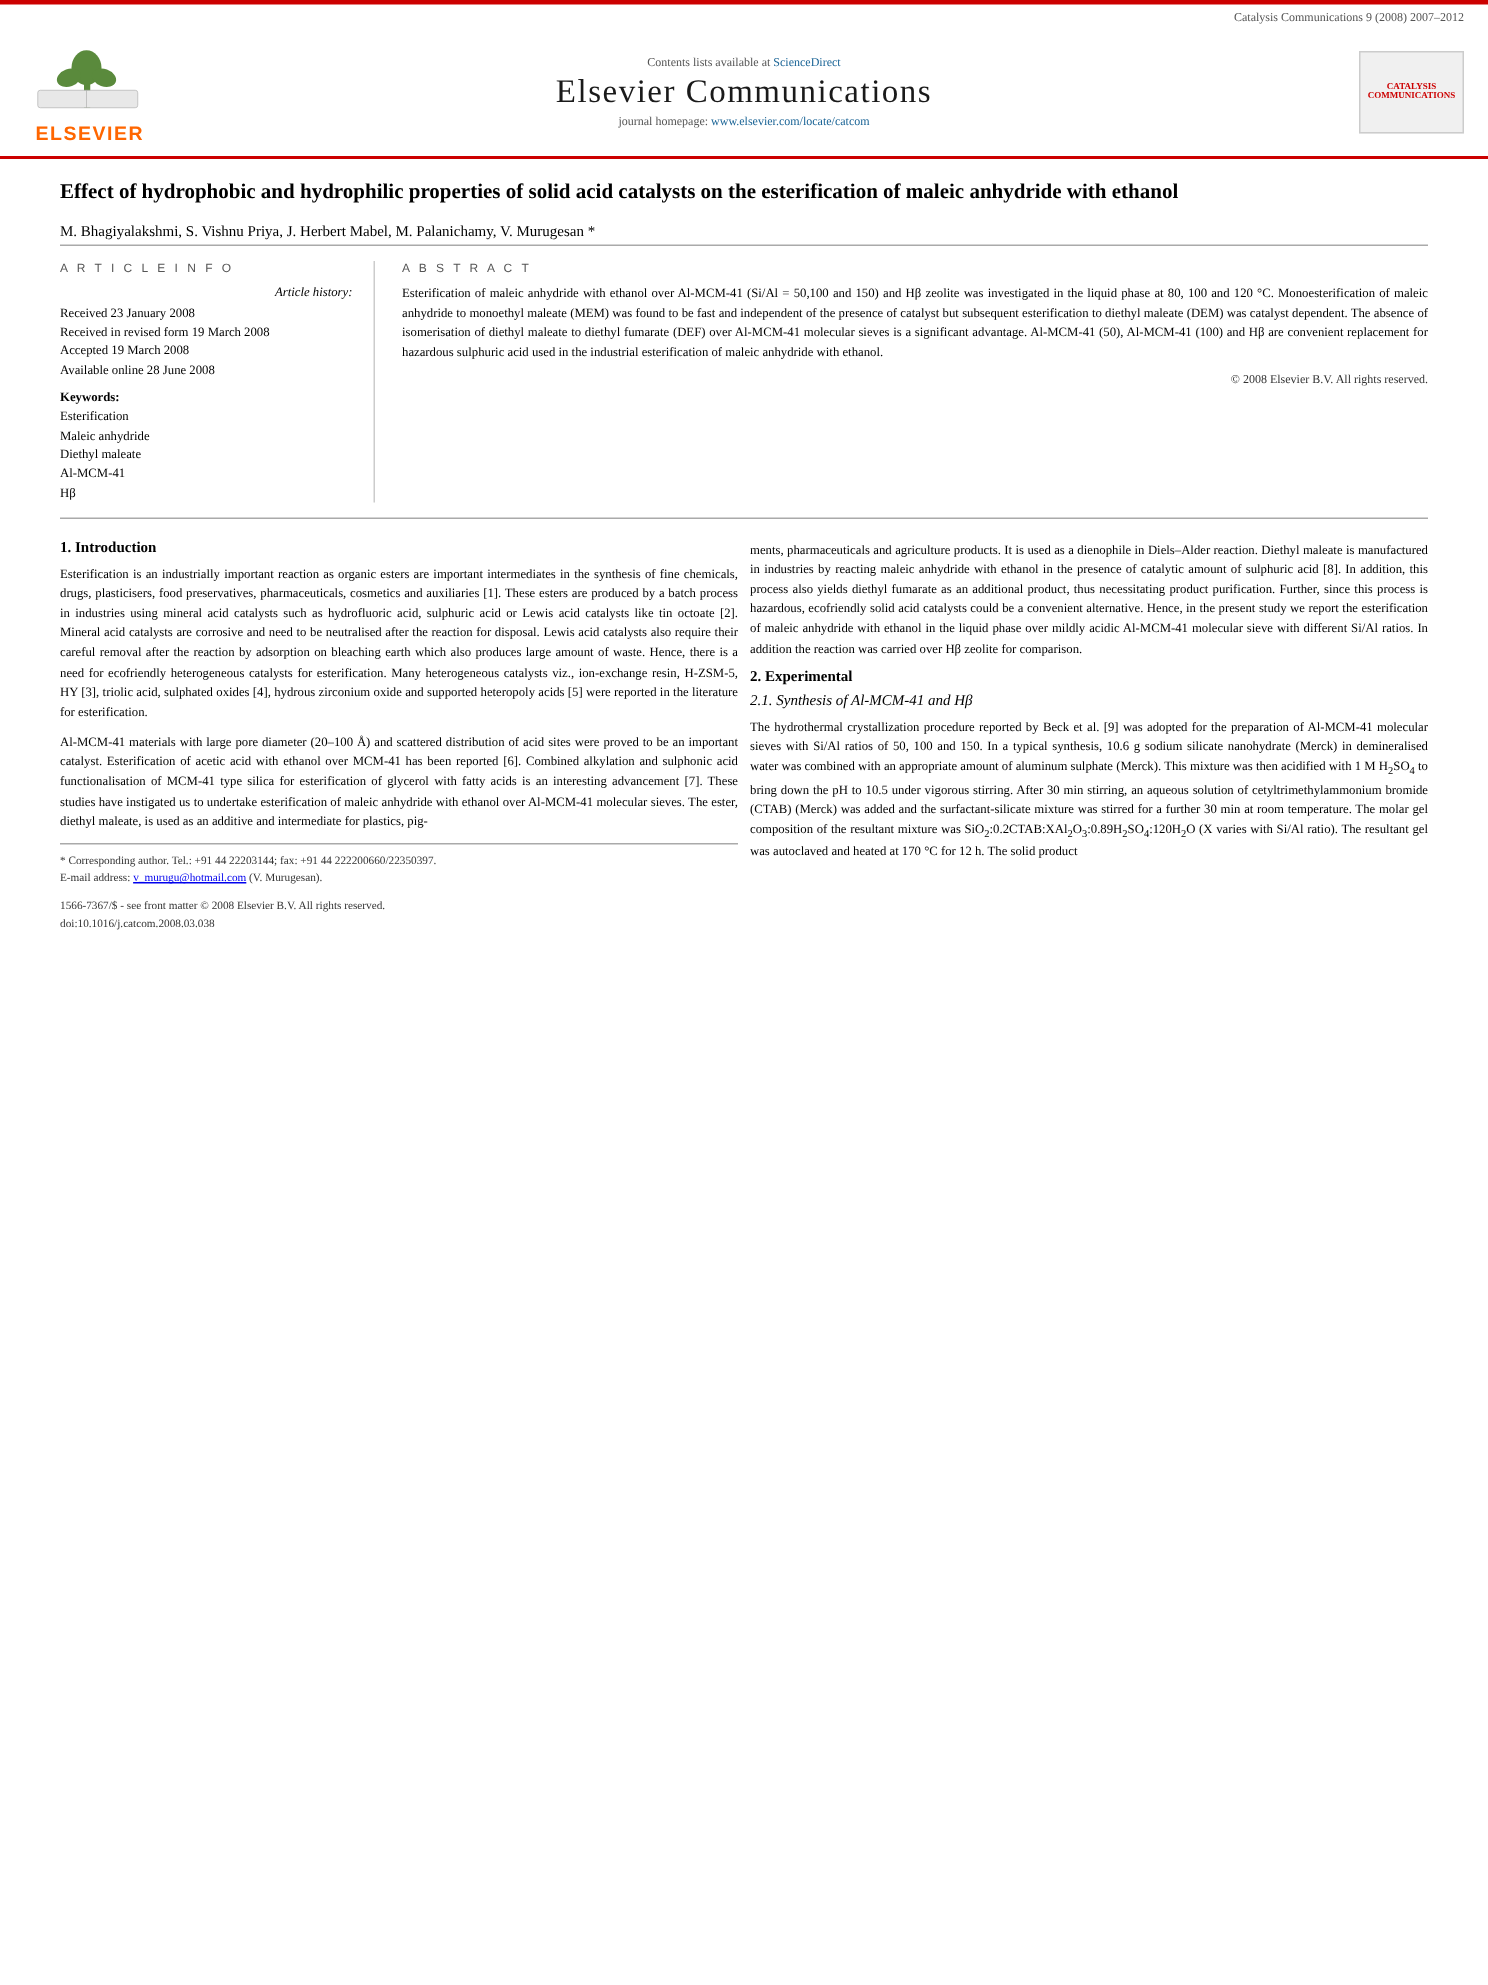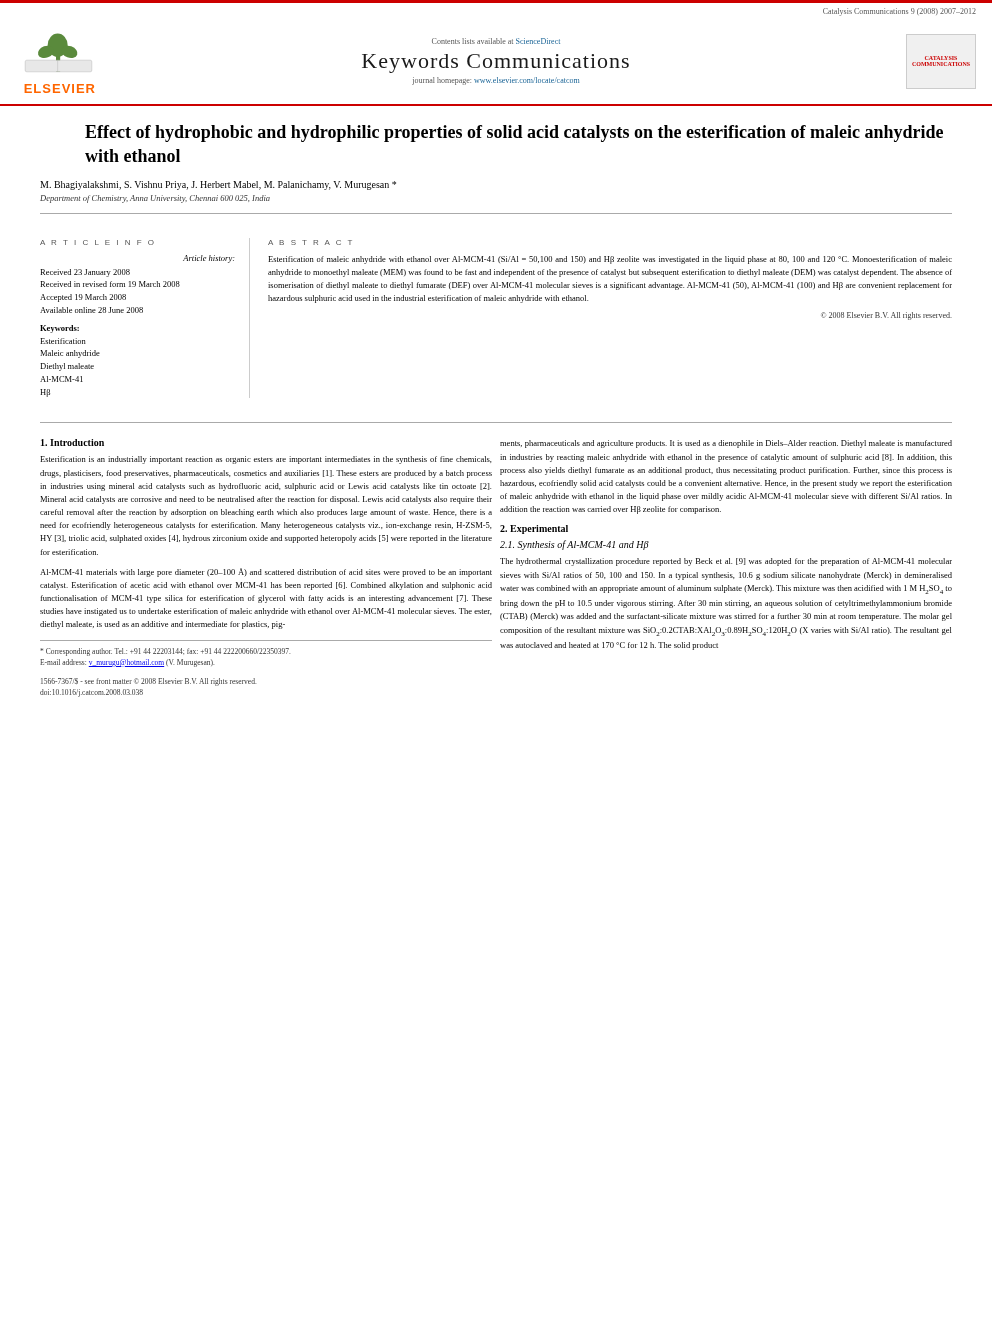--- a/index.html
+++ b/index.html
@@ -100,27 +100,26 @@
       color: #333;
     }
 
     
     .main-content {
       padding: 14px 40px 14px 40px;
     }
 
     
     .article-title {
-      font-size: 18px;
+      font-size: 14px;
       font-weight: bold;
       color: #000;
       line-height: 1.35;
       margin-bottom: 10px;
       font-family: 'Times New Roman', serif;
-      margin-left: 45px;
     }
 
     
     .authors {
       font-size: 10px;
       color: #000;
       margin-bottom: 3px;
     }
 
     
@@ -131,21 +130,21 @@
       margin-bottom: 10px;
     }
 
     
     .two-col {
       display: flex;
       gap: 18px;
       margin-bottom: 14px;
       border-top: 1px solid #aaa;
       border-bottom: 1px solid #aaa;
-      padding: 24px 0;
+      padding: 10px 0;
     }
 
     .article-info-col {
       width: 210px;
       flex-shrink: 0;
       border-right: 1px solid #ccc;
       padding-right: 14px;
     }
 
     .abstract-col {
@@ -282,21 +281,21 @@
       <line x1="44" y1="38" x2="44" y2="52" stroke="#aaa" stroke-width="0.5"></line>
     </svg>
     <div class="elsevier-wordmark">ELSEVIER</div>
   </div>
 
   <div class="center-block">
     <div class="sciencedirect-line">
       <span>Contents lists available at</span>
       <a href="#">ScienceDirect</a>
     </div>
-    <div class="journal-title">Keywords Communications</div>
+    <div class="journal-title">Elsevier Communications</div>
     <div class="homepage-line">
       <span>journal homepage:</span>
       <a href="#">www.elsevier.com/locate/catcom</a>
     </div>
   </div>
 
   <div class="right-logo">
     <div class="catalysis-box">
       <div style="font-size:6px;color:#c00;font-weight:bold;">CATALYSIS<br>COMMUNICATIONS</div>
     </div>
@@ -304,21 +303,20 @@
 </div>
 
 <div class="main-content">
 
   <div class="article-title">Effect of hydrophobic and hydrophilic properties of solid acid catalysts on the esterification of maleic anhydride with ethanol</div>
 
   <div class="authors">
     <span>M. Bhagiyalakshmi, S. Vishnu Priya, J. Herbert Mabel, M. Palanichamy, V. Murugesan *</span>
   </div>
 
-  <div class="affiliation">Department of Chemistry, Anna University, Chennai 600 025, India</div>
 
   <div class="two-col">
 
     <div class="article-info-col">
       <div class="section-label">A R T I C L E   I N F O</div>
 
       <div class="info-subsection-title">Article history:</div>
       <div class="info-row">Received 23 January 2008</div>
       <div class="info-row">Received in revised form 19 March 2008</div>
       <div class="info-row">Accepted 19 March 2008</div>

